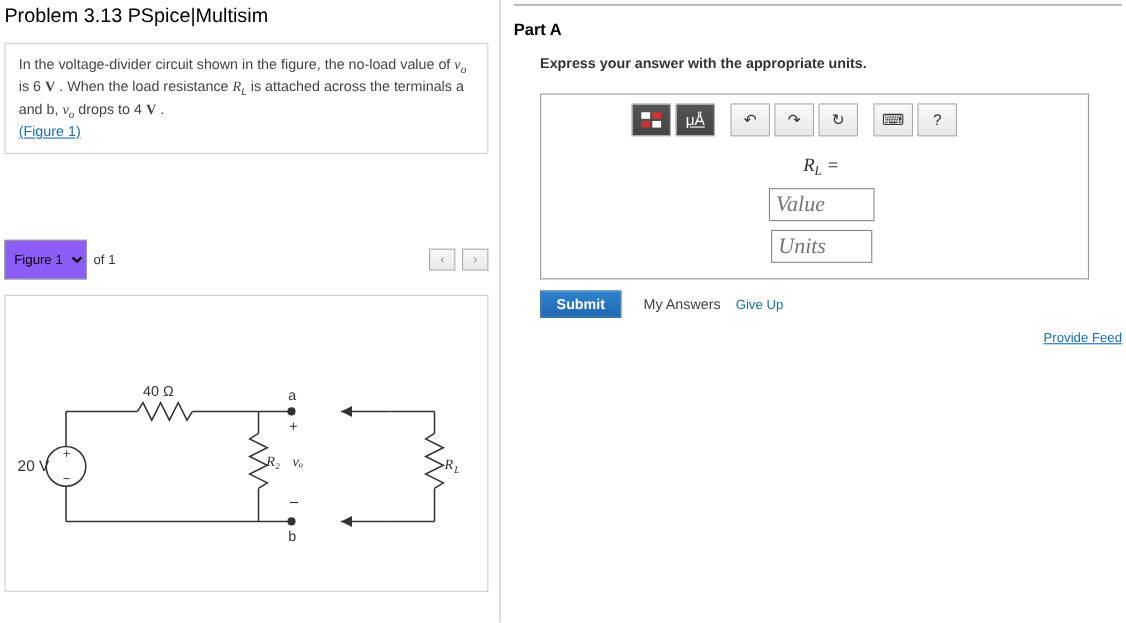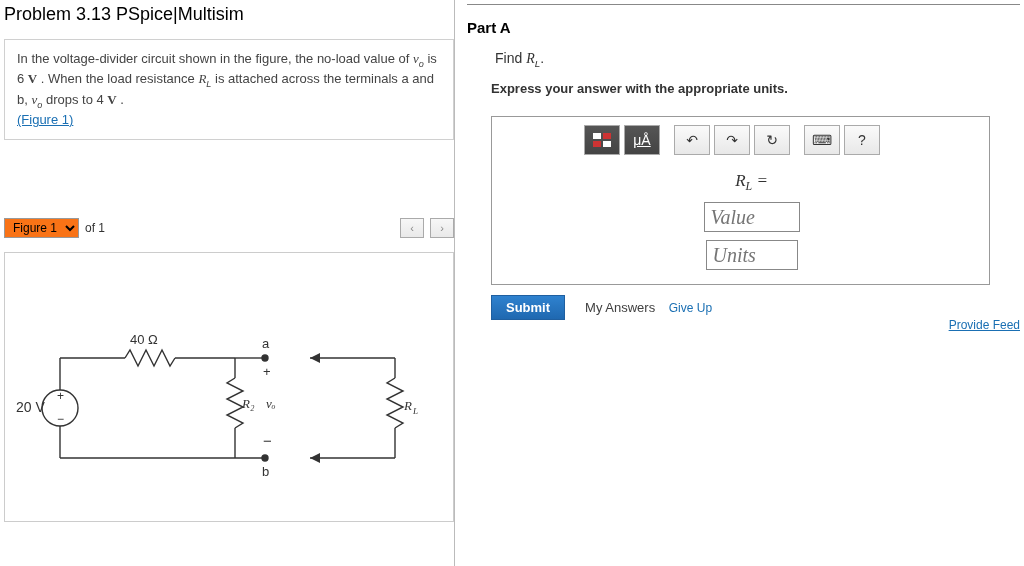--- a/index.html
+++ b/index.html
@@ -11,21 +11,21 @@
       width: 1024px;
       height: 566px;
       position: relative;
     }
     .container {
       display: flex;
       height: 100%;
     }
     .left-panel {
       width: 455px;
-      padding: 4px 0 0 4px;
+      padding: 4px 10px 0 4px;
       border-right: 1px solid #bbb;
       position: relative;
     }
     .right-panel {
       flex: 1;
       padding: 4px 4px 0 12px;
       position: relative;
     }
     .problem-title {
       font-size: 18px;
@@ -47,24 +47,24 @@
       cursor: pointer;
     }
     .figure-controls {
       display: flex;
       align-items: center;
       gap: 6px;
       margin-bottom: 14px;
     }
     .figure-select {
       border: 1px solid #999;
-      background: #f97316;
+      background: #8b5cf6;
       font-size: 12px;
       padding: 1px 4px;
-      height: 20px;
+      height: 36px;
     }
     .of-text { font-size: 12px; color: #333; }
     .nav-btn {
       border: 1px solid #aaa;
       background: linear-gradient(#f7f7f7,#e9e9e9);
       width: 24px;
       height: 20px;
       font-size: 11px;
       color: #888;
       cursor: pointer;
@@ -83,21 +83,21 @@
       left: 5px; top: 75px;
     }
     .hr-top { border-top:1px solid #888; margin-bottom:6px; }
     .part-title { font-size:15px; font-weight:bold; color:#000; margin:14px 0 14px 0; }
     .find-line { font-size:14px; margin-left:28px; margin-bottom:12px; }
     .units-line { font-size:13px; font-weight:bold; margin-left:24px; margin-bottom:20px; }
     .answer-box {
       border: 1px solid #999;
       margin-left:24px;
       margin-right:30px;
-      padding: 8px 10px 14px 12px;
+      padding: 8px 10px 14px 2px;
       position:relative;
     }
     .toolbar {
       display:flex;
       align-items:center;
       gap:4px;
       margin-left:80px;
       margin-bottom:16px;
     }
     .toolbar-btn {
@@ -145,21 +145,21 @@
       font-weight:bold;
       font-size:13px;
       padding:4px 14px;
       cursor:pointer;
     }
     .myanswers { font-size:13px; color:#404040; }
     .giveup { font-size:12px; color:#1a6fb3; cursor:pointer; margin-left:10px; }
     .provide-feed {
       position:absolute;
       right:4px;
-      top:318px;
+      top:300px;
       color:#1a6fb3;
       text-decoration:underline;
       font-size:12px;
       cursor:pointer;
     }
     .ital-var { font-family:'Times New Roman', serif; font-style:italic; }
     .sub { font-size:0.7em; vertical-align:sub; font-style:italic; }
     .bold-V { font-family:'Times New Roman', serif; font-weight:bold; }
   </style>
 </head>
@@ -230,23 +230,20 @@
           <text x="394" y="82" font-size="13" fill="#333" stroke="none" font-style="italic" font-family="Times New Roman">R</text>
           <text x="403" y="86" font-size="9" fill="#333" stroke="none" font-style="italic" font-family="Times New Roman">L</text>
         </g>
       </svg>
     </div>
   </div>
 
   <div class="right-panel">
     <div class="hr-top"></div>
     <div class="part-title">Part A</div>
-    <div class="find-line">
-      <span>Find </span><span class="ital-var">R</span><span class="sub">L</span><span>.</span>
-    </div>
     <div class="units-line">Express your answer with the appropriate units.</div>
 
     <div class="answer-box">
       <div class="toolbar">
         <div class="toolbar-btn toolbar-dark">
           <svg width="22" height="18">
               <rect x="2" y="2" width="8" height="6" fill="#fff"></rect>
               <rect x="12" y="2" width="8" height="6" fill="#c33"></rect>
               <rect x="2" y="10" width="8" height="6" fill="#c33"></rect>
               <rect x="12" y="10" width="8" height="6" fill="#fff"></rect>

